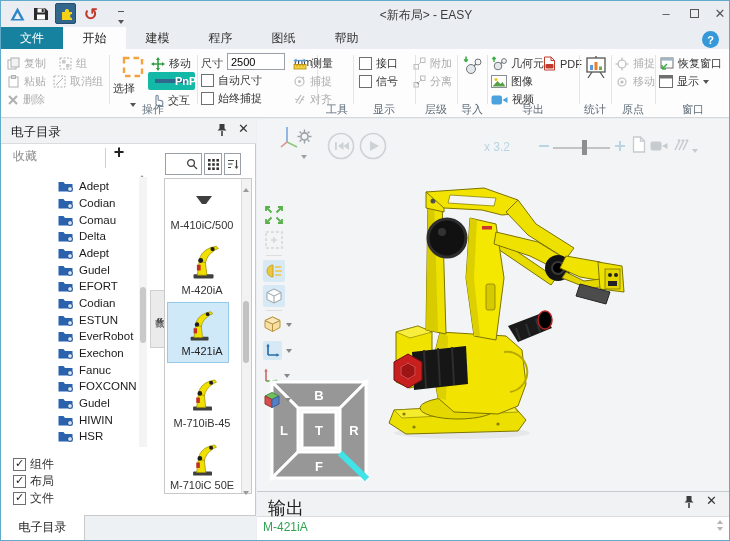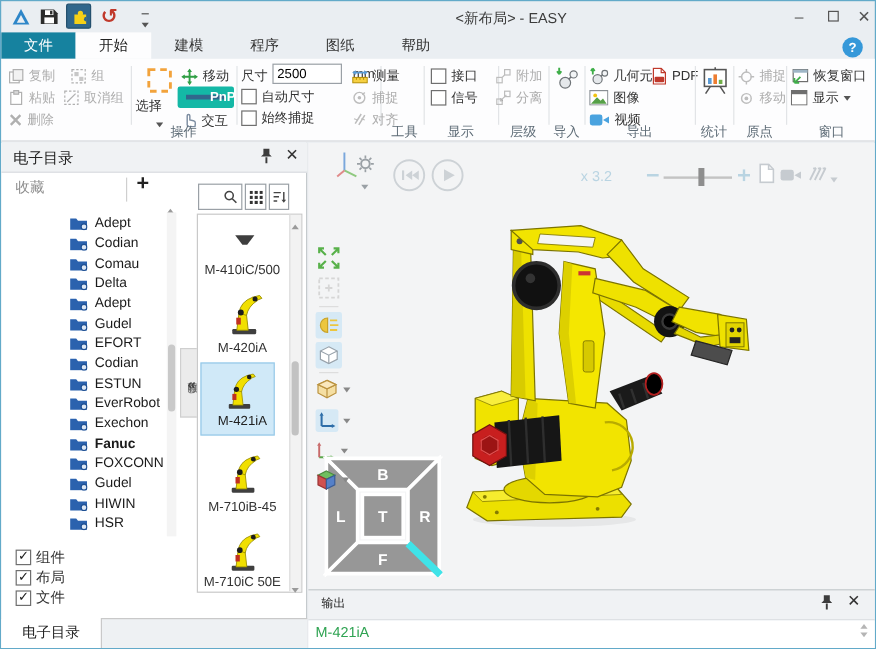--- a/index.html
+++ b/index.html
@@ -395,21 +395,21 @@
       </svg>
       <span>EverRobot</span>
     </div>
   <div class="trow" style="top:344px">
       <svg width="15" height="12">
         <path d="M0.5 2 h5 l1.5 2 h7.5 v7.5 H0.5 z" fill="#2b62ae"></path>
         <circle cx="12" cy="9" r="2.4" fill="#dce7f5" stroke="#1d4e91"></circle>
       </svg>
       <span>Exechon</span>
     </div>
-  <div class="trow" style="top:361px;font-weight:bold">
+  <div class="trow" style="top:361px;font-weight:normal">
       <svg width="15" height="12">
         <path d="M0.5 2 h5 l1.5 2 h7.5 v7.5 H0.5 z" fill="#2b62ae"></path>
         <circle cx="12" cy="9" r="2.4" fill="#dce7f5" stroke="#1d4e91"></circle>
       </svg>
       <span>Fanuc</span>
     </div>
   <div class="trow" style="top:377px">
       <svg width="15" height="12">
         <path d="M0.5 2 h5 l1.5 2 h7.5 v7.5 H0.5 z" fill="#2b62ae"></path>
         <circle cx="12" cy="9" r="2.4" fill="#dce7f5" stroke="#1d4e91"></circle>
@@ -705,21 +705,21 @@
     <path d="M178 92 L206 103 L224 99 L225 92 L200 95 L182 86 Z" fill="#e4d700" stroke="#7c7400"></path>
     <path d="M214 76 L238 80 L240 106 L216 103 Z" fill="#efe200" stroke="#7c7400"></path>
     <rect x="221" y="83" width="15" height="20" fill="#e2d500" stroke="#7c7400" stroke-width="0.8"></rect>
     <circle cx="226" cy="89" r="2" fill="#222"></circle>
       <circle cx="232" cy="89" r="2" fill="#222"></circle>
     <rect x="224" y="95" width="9" height="5" fill="#222"></rect>
     <path d="M196 98 L226 106 L222 118 L192 110 Z" fill="#4c4c4c" stroke="#262626"></path>
   </svg>
 
   <div class="abs" style="left:256px;top:490px;width:474px;height:26px;background:#f0f2f4;border-top:1px solid #c5cacd;border-bottom:1px solid #dadde0"></div>
-  <div class="abs" style="left:267px;top:495px;font-size:10px;color:#222">输出</div>
+  <div class="abs" style="left:267px;top:495px;font-size:18px;color:#222">输出</div>
   <div class="abs" style="left:682px;top:494px">
       <svg width="12" height="15">
         <path d="M3.5 1 h5 v4.5 l2 2 H1.5 l2 -2 z" fill="#3c3c3c"></path>
         <path d="M6 8 v5" stroke="#3c3c3c" stroke-width="1.6"></path>
       </svg>
     </div>
   <div class="abs" style="left:705px;top:492px;font-size:13px;font-weight:bold;color:#333"><span>✕</span></div>
   <div class="abs" style="left:256px;top:516px;width:474px;height:24px;background:#fff"></div>
   <div class="abs" style="left:262px;top:519px;font-size:12px;color:#2fa352">M-421iA</div>
   <div class="abs" style="left:716px;top:519px;display:flex;flex-direction:column;gap:3px;align-items:center">

